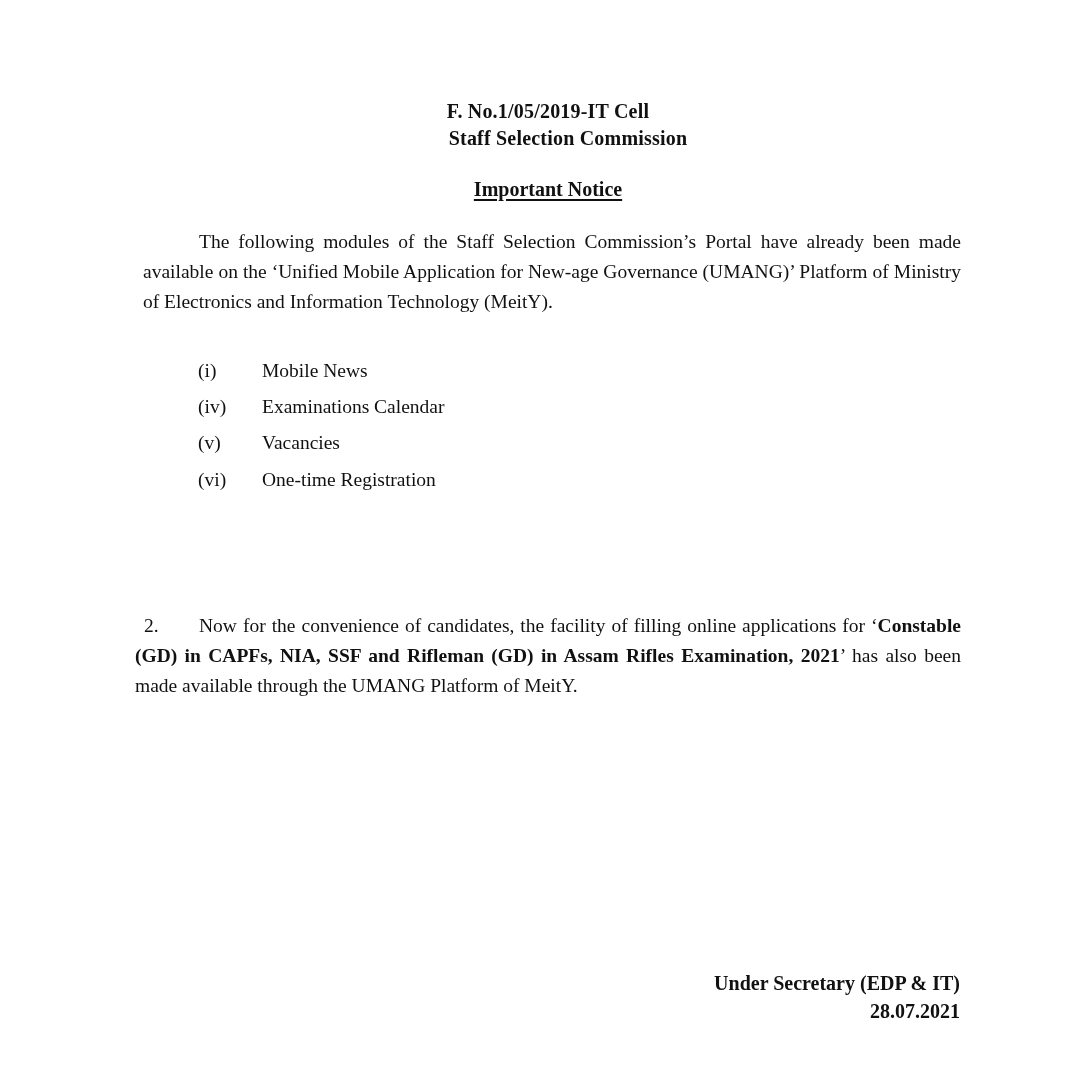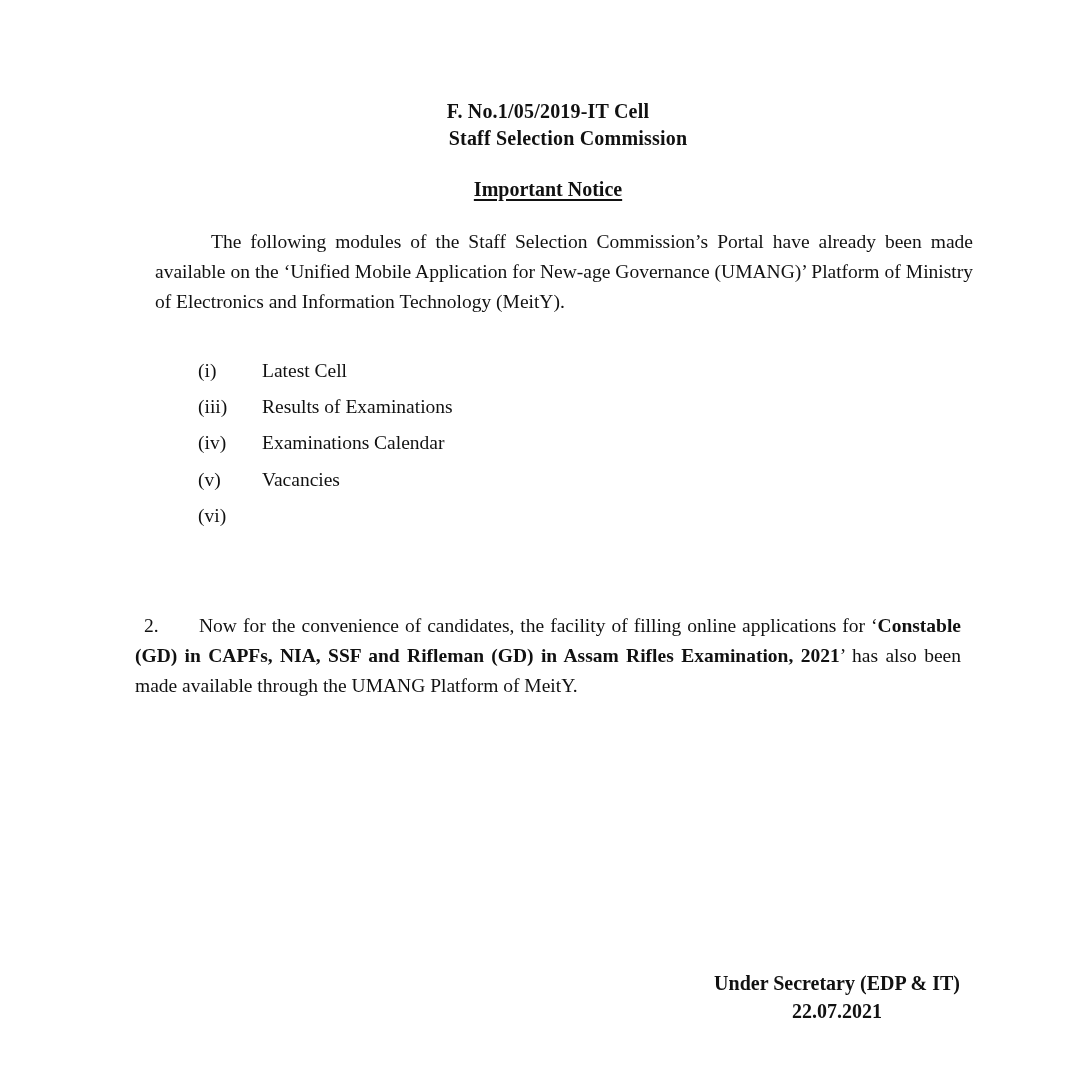--- a/index.html
+++ b/index.html
@@ -22,45 +22,42 @@
 
 <div class="page">
 
   <div class="hdr" style="top:100px;">F. No.1/05/2019-IT Cell</div>
   <div class="hdr" style="top:127px;padding-left:20px;">Staff Selection Commission</div>
 
   <div class="title" style="top:178px;">
     <span>Important Notice</span>
   </div>
 
-  <div class="para" style="left:135px; top:227px; width:818px;margin-left:12px;"><span class="indent"></span><span>The following modules of the Staff Selection Commission’s Portal have already been made available on the ‘Unified Mobile Application for New-age Governance (UMANG)’ Platform of Ministry of Electronics and Information Technology (MeitY).</span></div>
+  <div class="para" style="left:135px; top:227px; width:818px;"><span class="indent"></span><span>The following modules of the Staff Selection Commission’s Portal have already been made available on the ‘Unified Mobile Application for New-age Governance (UMANG)’ Platform of Ministry of Electronics and Information Technology (MeitY).</span></div>
 
   <div class="list">
     <div class="list-item">
         <span class="list-num">(i)</span>
-        <span>Latest Cell</span>
-      </div>
-    <div class="list-item">
-        <span class="list-num">(iii)</span>
-        <span>Results of Examinations</span>
+        <span>Mobile News</span>
       </div>
     <div class="list-item">
         <span class="list-num">(iv)</span>
         <span>Examinations Calendar</span>
       </div>
     <div class="list-item">
         <span class="list-num">(v)</span>
         <span>Vacancies</span>
       </div>
     <div class="list-item">
         <span class="list-num">(vi)</span>
+        <span>One-time Registration</span>
       </div>
   </div>
 
   <div class="para" style="left:127px; top:611px; width:826px;"><span class="num" style="padding-left:9px; width:55px;">2.</span><span>Now for the convenience of candidates, the facility of filling online applications for ‘</span><span class="bold">Constable (GD) in CAPFs, NIA, SSF and Rifleman (GD) in Assam Rifles Examination, 2021</span><span>’ has also been made available through the UMANG Platform of MeitY.</span></div>
 
 
-  <div class="sign" style="top:969px;text-align:center;">
+  <div class="sign" style="top:969px;">
     <div>Under Secretary (EDP &amp; IT)</div>
-    <div>22.07.2021</div>
+    <div>28.07.2021</div>
   </div>
 
 </div>
 
 </body></html>

